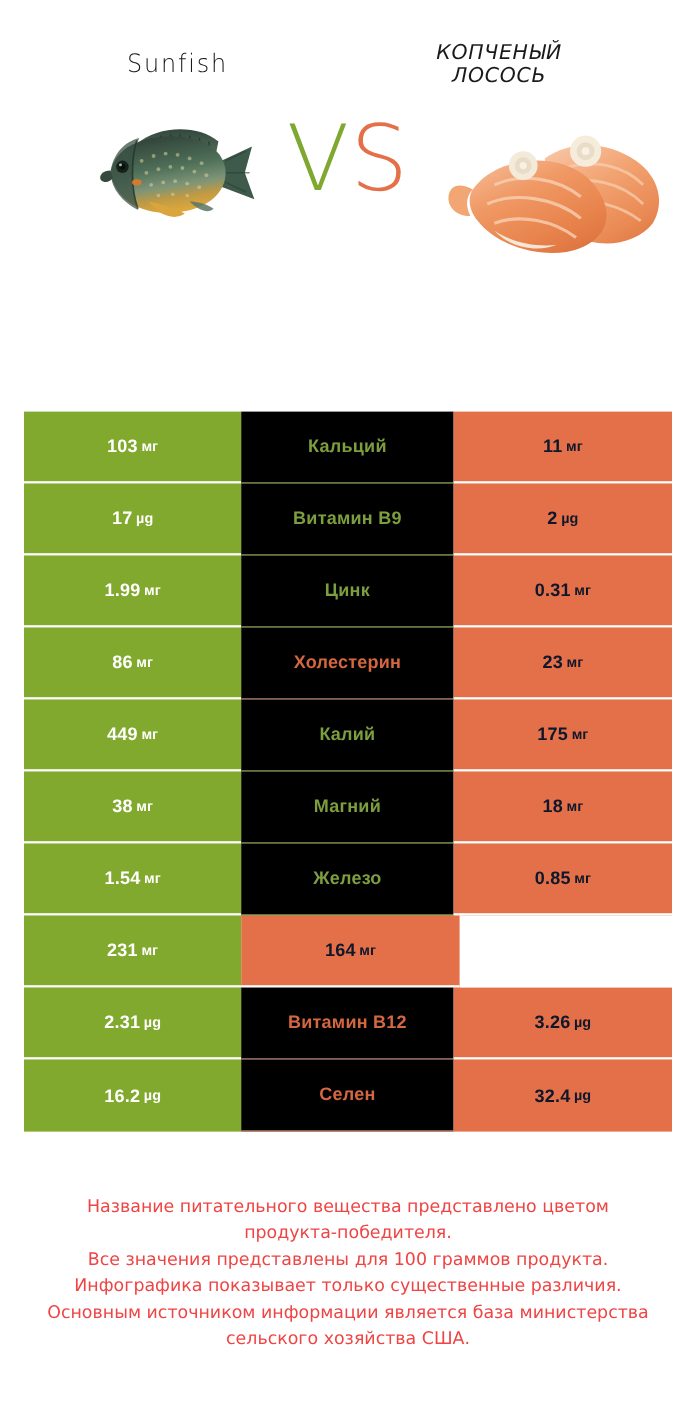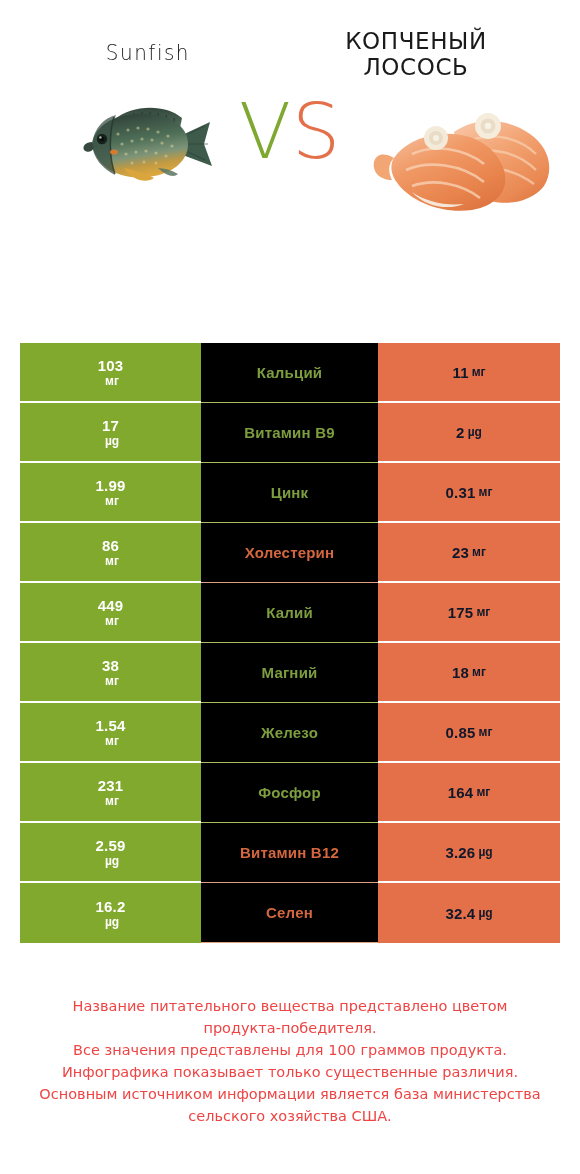--- a/index.html
+++ b/index.html
@@ -37,24 +37,25 @@
   .title-left {
     font-size: 21px;
     font-weight: 300;
     letter-spacing: 1.6px;
     font-family: "DejaVu Sans", sans-serif;
     font-stretch: condensed;
     transform: scaleX(0.95);
   }
   .title-right {
     flex: 0 0 53%;
-    font-size: 23px;
+    font-size: 17px;
     font-weight: 400;
     letter-spacing: 0.6px;
     font-family: "DejaVu Sans", sans-serif;
+    font-style: italic;
   }
 
   .pics-row {
     position: relative;
     height: 215px;
   }
   .pic-left {
     position: absolute;
     left: 62px;
     top: 12px;
@@ -102,21 +103,20 @@
     box-sizing: border-box;
     font-size: 15px;
     font-weight: bold;
     letter-spacing: 0.2px;
   }
   .cell-left {
     width: 181px;
     background: #81a92e;
     color: #ffffff;
     border-bottom: 2px solid #ffffff;
-    flex-direction: column;
   }
   .cell-right {
     width: 182px;
     background: #e4704a;
     color: #0f172a;
     border-bottom: 2px solid #ffffff;
   }
   .cell-mid {
     width: 177px;
     background: #000000;
@@ -377,32 +377,29 @@
         <span>0.85</span>
         <span class="unit">мг</span>
       </div>
   </div>
 
   <div class="row">
     <div class="cell cell-left">
         <span>231</span>
         <span class="unit">мг</span>
       </div>
-    <div class="cell cell-mid win-left">
-        <span>Фосфор</span>
-      </div>
     <div class="cell cell-right">
         <span>164</span>
         <span class="unit">мг</span>
       </div>
   </div>
 
   <div class="row">
     <div class="cell cell-left">
-        <span>2.59</span>
+        <span>2.31</span>
         <span class="unit">µg</span>
       </div>
     <div class="cell cell-mid win-right">
         <span>Витамин B12</span>
       </div>
     <div class="cell cell-right">
         <span>3.26</span>
         <span class="unit">µg</span>
       </div>
   </div>

